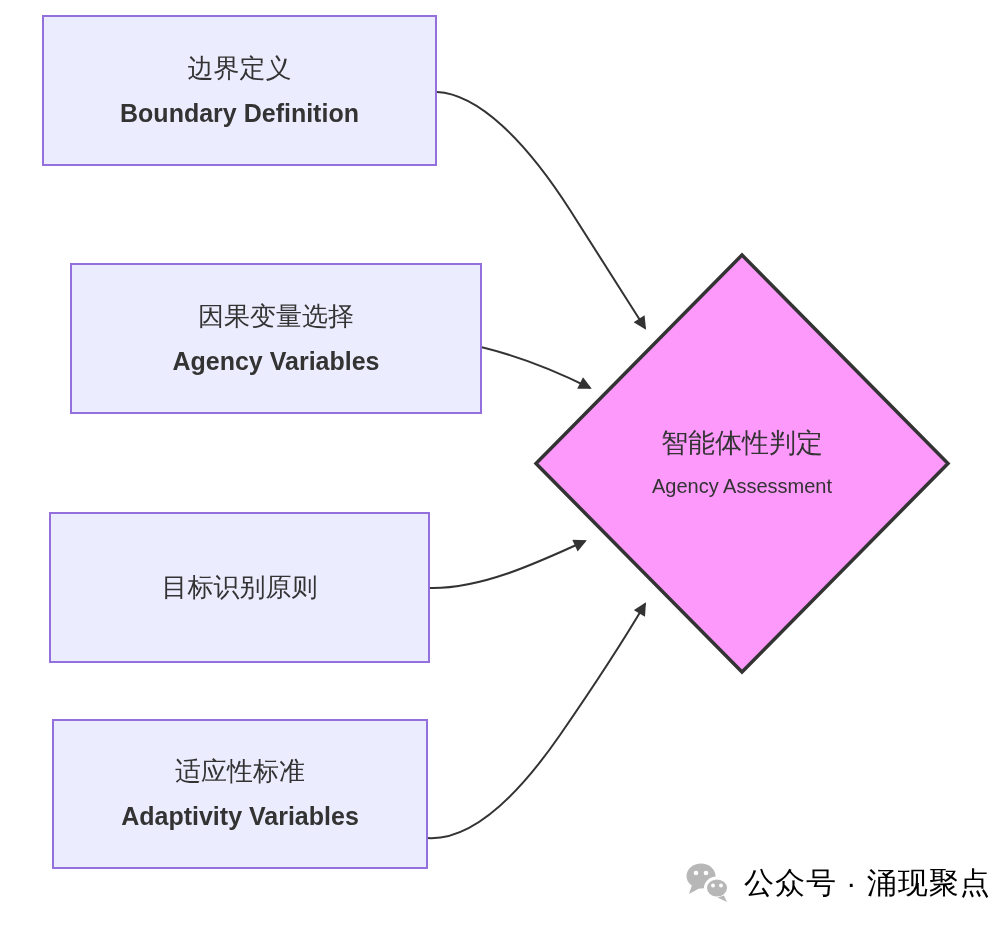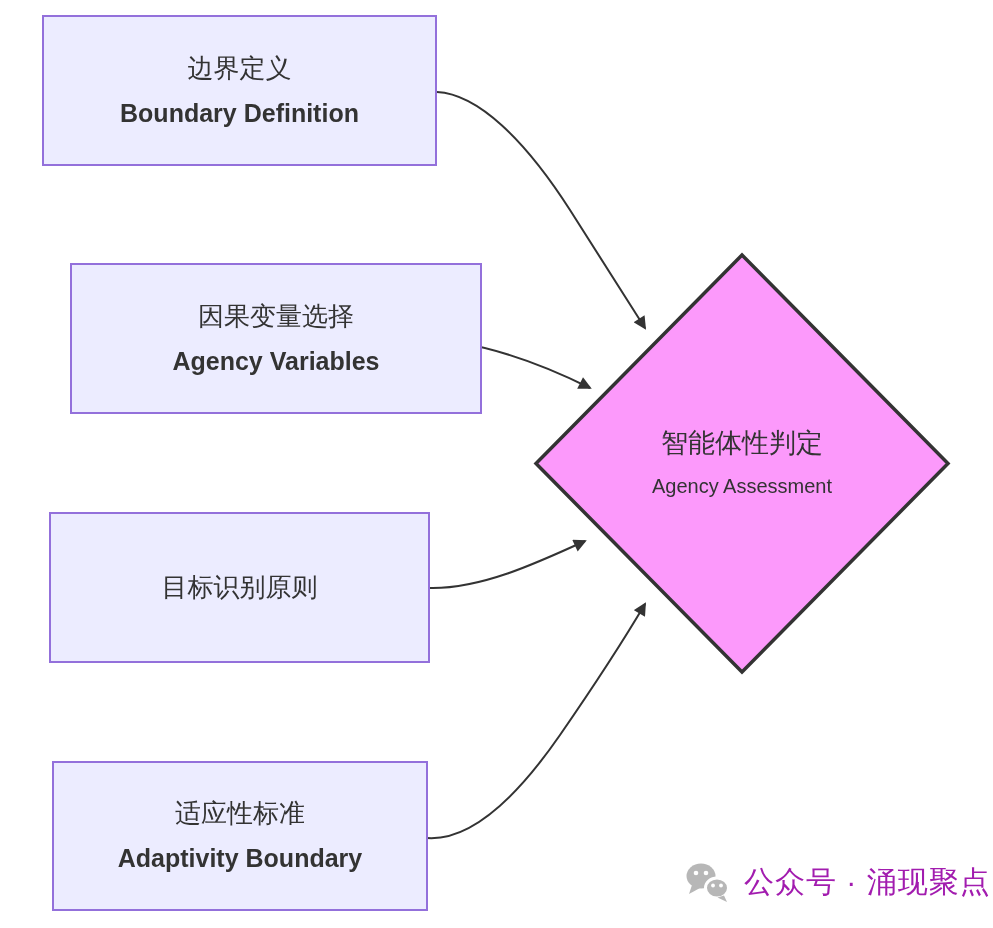--- a/index.html
+++ b/index.html
@@ -32,21 +32,21 @@
     gap: 17px;
     color: #333333;
     text-align: center;
   }
   .node .zh { font-size: 26px; line-height: 1.1; }
   .node .en { font-size: 25px; line-height: 1.1; font-weight: 700; }
 
   .node-boundary  { left: 42px;  top: 15px;  width: 395px; height: 151px; }
   .node-causal    { left: 70px;  top: 263px; width: 412px; height: 151px; }
   .node-goal      { left: 49px;  top: 512px; width: 381px; height: 151px; }
-  .node-adaptivity{ left: 52px;  top: 761px; width: 376px; height: 150px; }
+  .node-adaptivity{ left: 52px;  top: 719px; width: 376px; height: 150px; }
 
   .decision-label {
     position: absolute;
     left: 592px;
     top: 408px;
     width: 300px;
     height: 110px;
     display: flex;
     flex-direction: column;
     align-items: center;
@@ -56,23 +56,23 @@
     text-align: center;
   }
   .decision-label .zh { font-size: 27px; line-height: 1.1; }
   .decision-label .en { font-size: 20px; line-height: 1.1; }
 
   .watermark {
     position: absolute;
     left: 684px;
     top: 862px;
     display: flex;
-    align-items: flex-start;
+    align-items: center;
     gap: 12px;
-    color: #a21caf;
+    color: #000000;
   }
   .watermark .wm-text {
     font-size: 30px;
     letter-spacing: 1px;
     white-space: nowrap;
   }
 </style>
 </head>
 <body>
 
@@ -105,21 +105,21 @@
     <div class="zh">因果变量选择</div>
     <div class="en">Agency Variables</div>
   </div>
 
   <div class="node node-goal">
     <div class="zh">目标识别原则</div>
   </div>
 
   <div class="node node-adaptivity">
     <div class="zh">适应性标准</div>
-    <div class="en">Adaptivity Boundary</div>
+    <div class="en">Adaptivity Variables</div>
   </div>
 
   <div class="decision-label">
     <div class="zh">智能体性判定</div>
     <div class="en">Agency Assessment</div>
   </div>
 
   <div class="watermark">
     <svg width="48" height="42" viewBox="0 0 48 42" aria-hidden="true">
 

